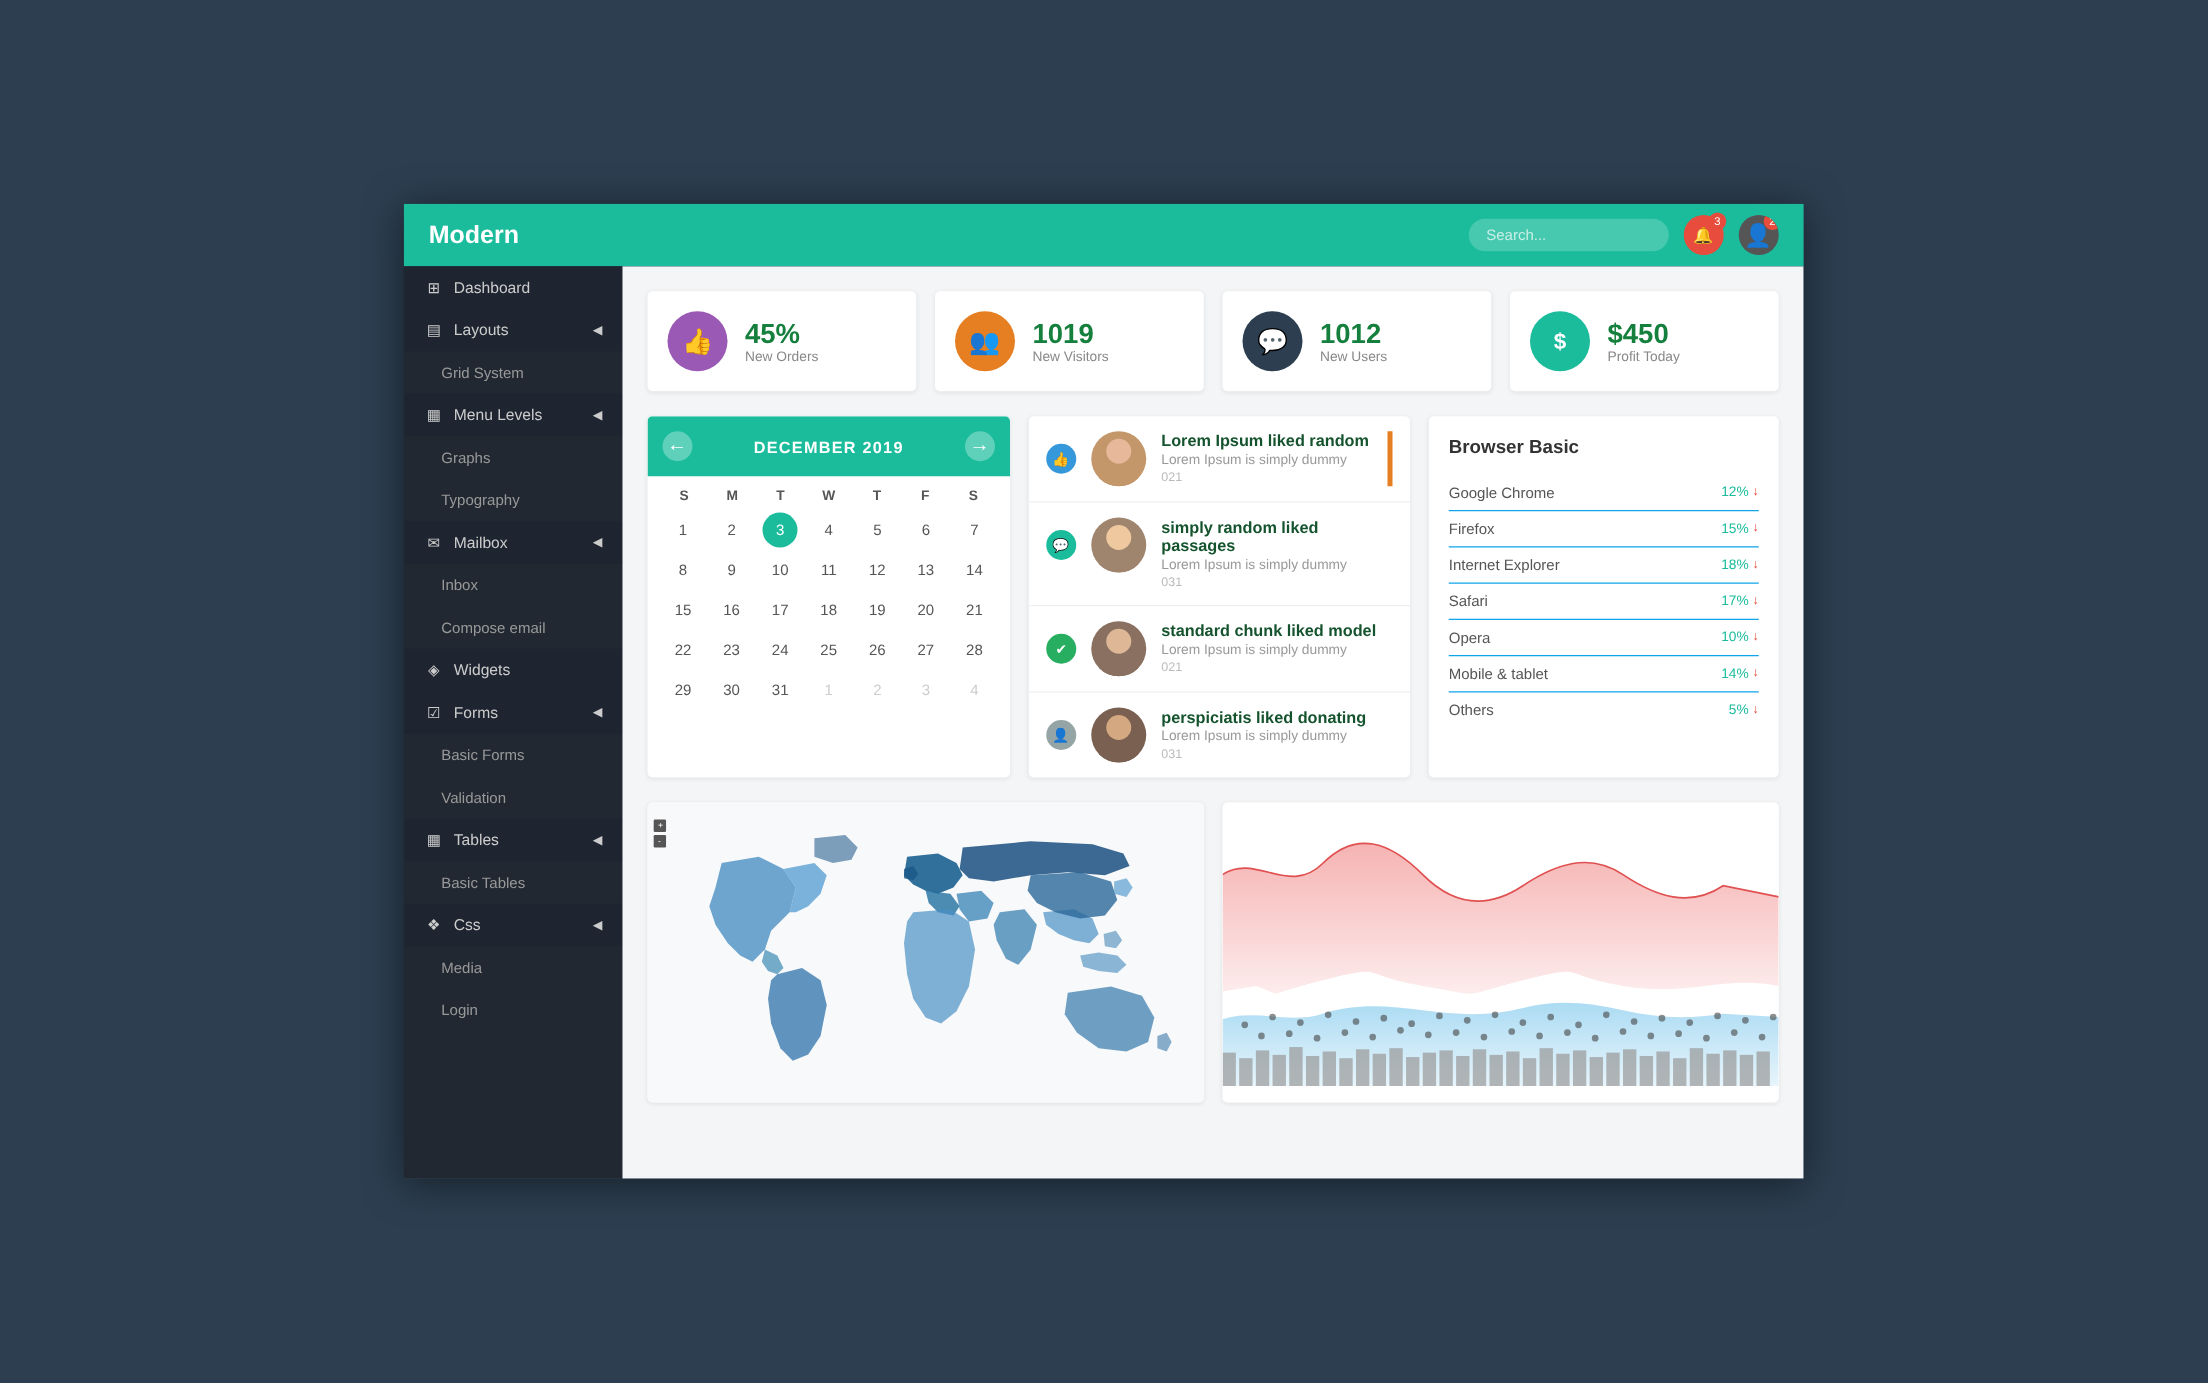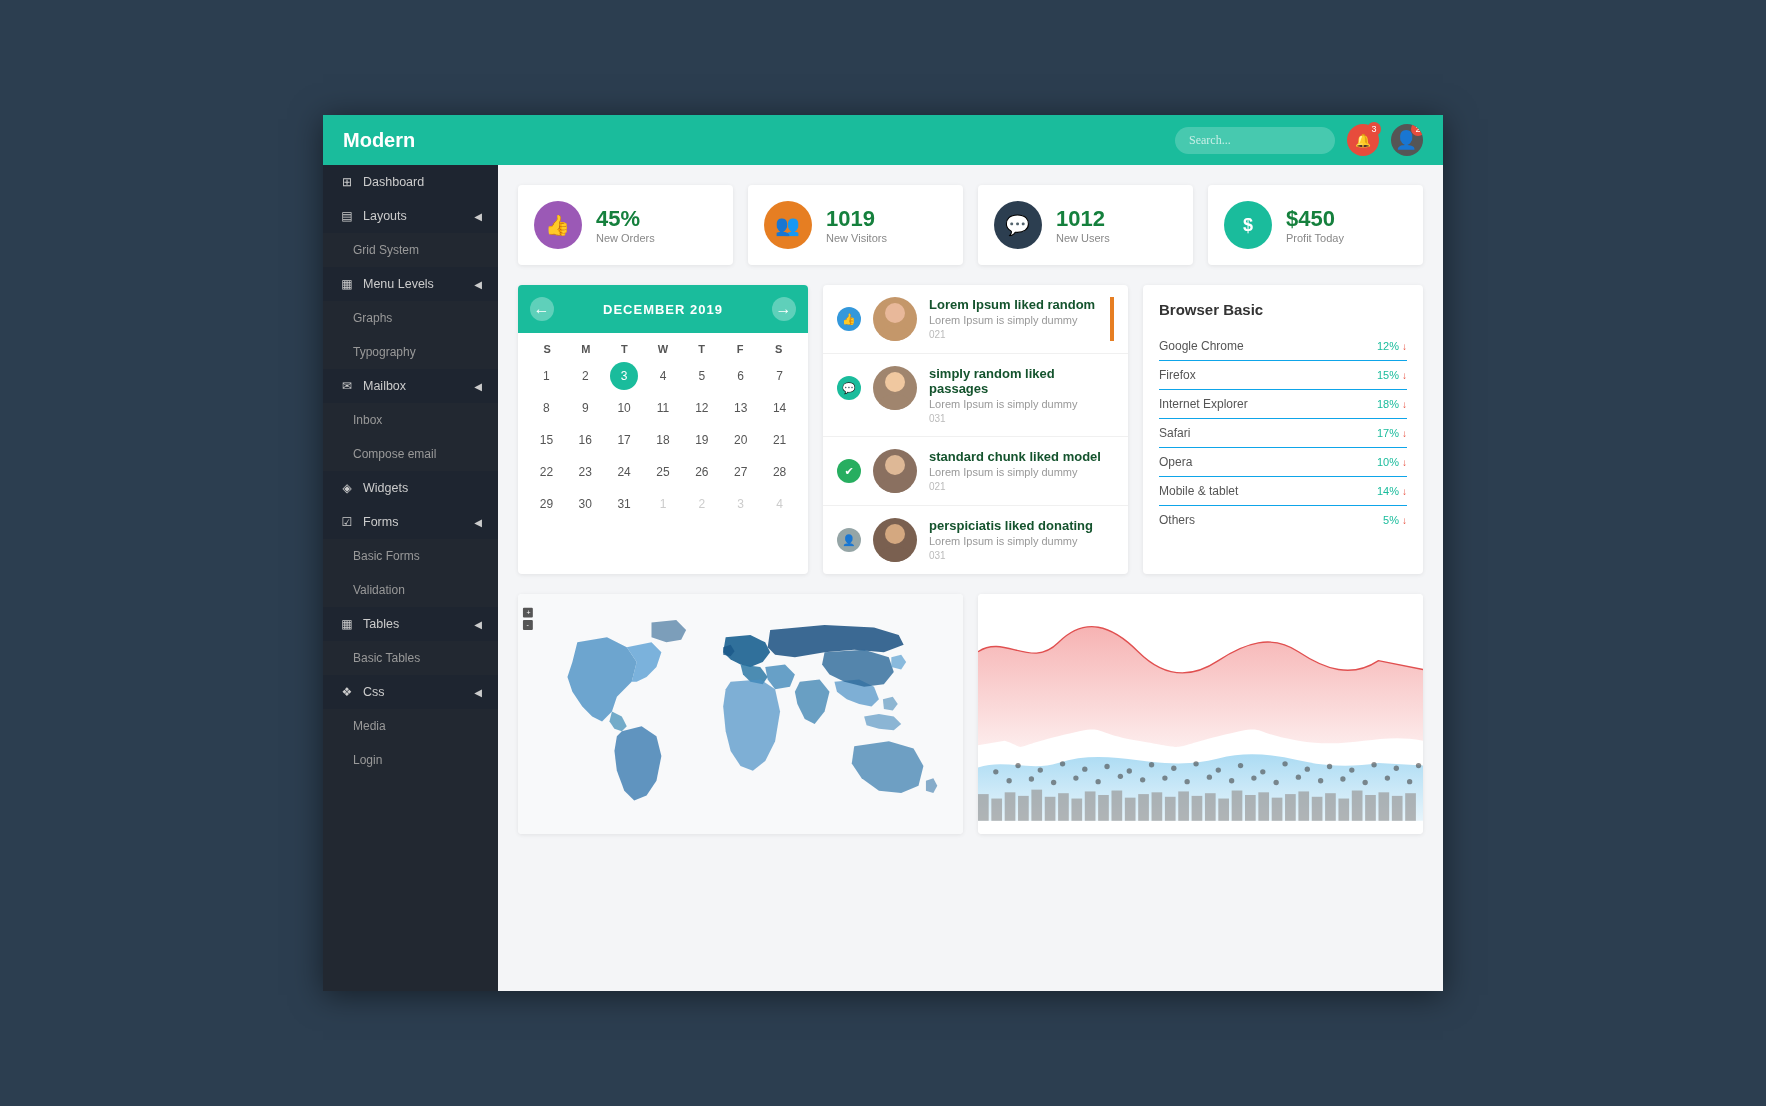--- a/index.html
+++ b/index.html
@@ -8,21 +8,21 @@
       font-family: 'Segoe UI', Arial, sans-serif;
       font-size: 13px;
       display: flex;
       align-items: center;
       justify-content: center;
       min-height: 100vh;
       padding: 40px;
     }
     .app-wrapper {
       width: 1120px;
-      height: 876px;
+      height: 780px;
       display: flex;
       flex-direction: column;
       box-shadow: 0 4px 30px rgba(0,0,0,0.5);
       overflow: hidden;
     }
     
     .header {
       background: #1abc9c;
       height: 50px;
       display: flex;
@@ -43,21 +43,20 @@
     }
     .header-search {
       background: rgba(255,255,255,0.2);
       border: none;
       border-radius: 20px;
       padding: 6px 14px;
       color: white;
       font-size: 12px;
       width: 160px;
       outline: none;
-      font-family: Liberation Serif, serif;
     }
     .header-search::placeholder { color: rgba(255,255,255,0.7); }
     .header-icon-btn {
       position: relative;
       width: 32px;
       height: 32px;
       border-radius: 50%;
       display: flex;
       align-items: center;
       justify-content: center;
@@ -310,21 +309,21 @@
       padding: 7px 0;
       border-bottom: 1px solid #0ea5e9;
       font-size: 12px;
       color: #555;
     }
     .browser-item:last-child { border-bottom: none; gap: 39px; }
     .browser-pct {
       color: #1abc9c;
       font-size: 11px;
       display: flex;
-      align-items: flex-end;
+      align-items: flex-start;
       gap: 3px;
     }
     .pct-arrow { color: #e74c3c; font-size: 10px; }
     
     .charts-row {
       display: grid;
       grid-template-columns: 1fr 1fr;
       gap: 15px;
     }
     .chart-card {

